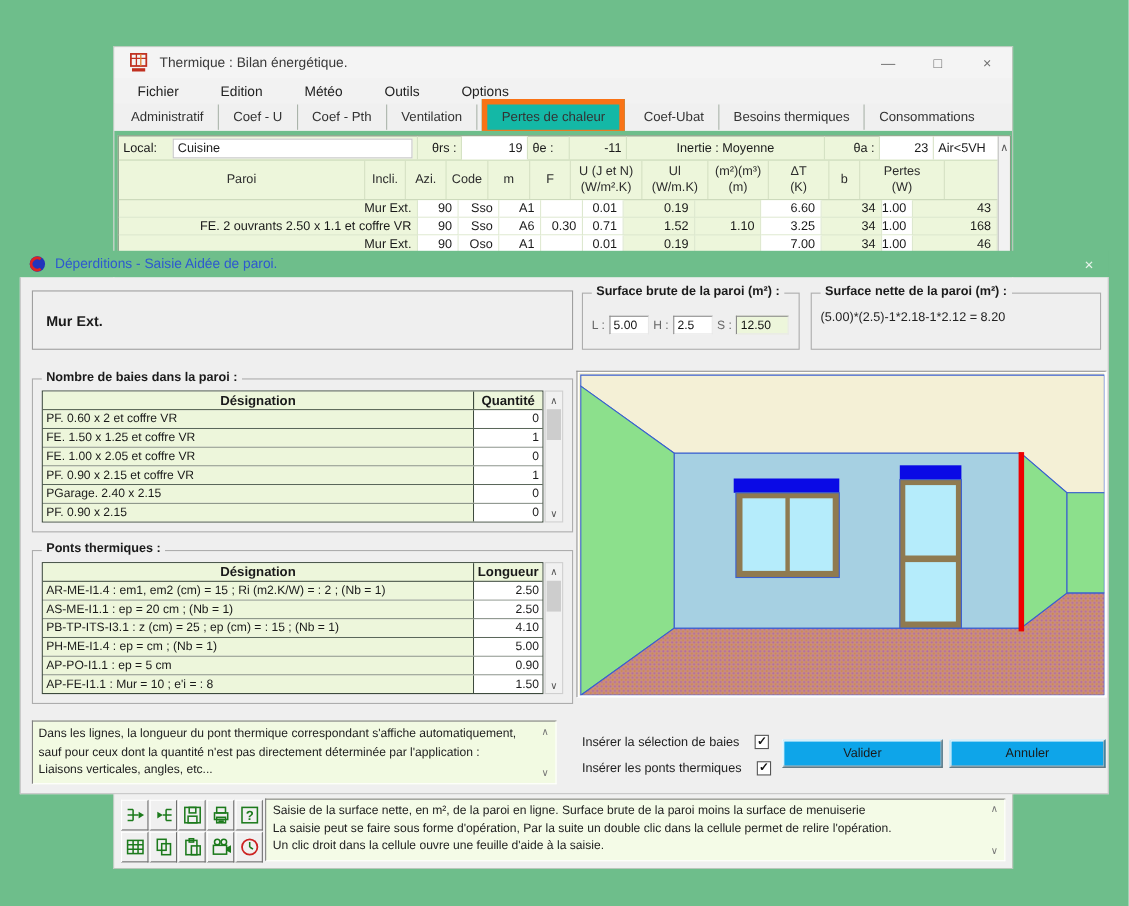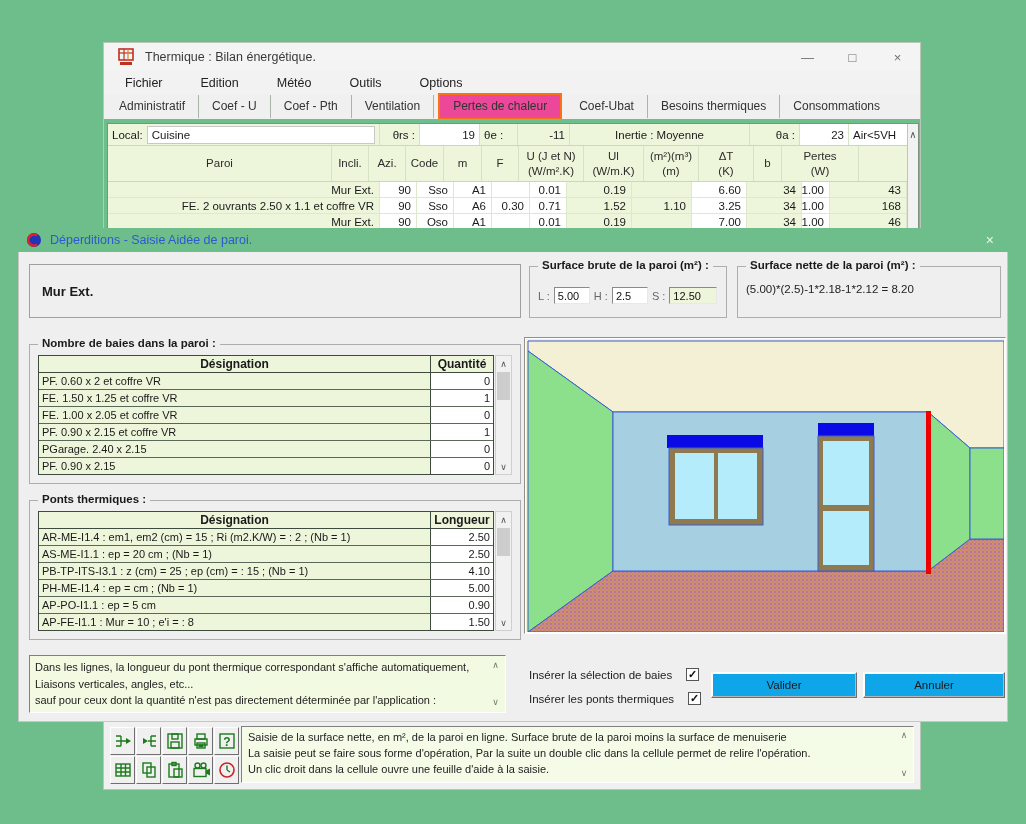--- a/index.html
+++ b/index.html
@@ -12,27 +12,27 @@
   .titlebar { height:28px; display:flex; align-items:center; padding-left:12px; background:#f4f4f4; }
   .titlebar .app-icon { width:20px; height:20px; margin-right:9px; }
   .titlebar .title { font-size:12.5px; color:#3a3a3a; }
   .win-controls { margin-left:auto; display:flex; height:100%; }
   .win-btn { width:45px; display:flex; align-items:center; justify-content:center; color:#707070; font-size:13px; }
   .menubar { height:23px; display:flex; align-items:center; padding-left:10px; gap:16px; background:#f2f2f2; }
   .menu-item { padding:3px 11px; color:#222; font-size:12.5px; }
   .tabbar { height:25px; display:flex; align-items:center; background:#f0f0f0; padding-left:2px; }
   .tab { padding:4px 13px 5px 13px; font-size:12px; color:#333; border-right:1px solid #aab4aa; white-space:nowrap; }
   .tab:last-child { border-right:none; }
-  .tab.active { border:2px solid #f97316; margin:0 4px; background:#ec4899; }
+  .tab.active { border:5px solid #f97316; margin:0 4px; background:#14b8a6; }
   .mw-content { position:absolute; left:0; top:76px; right:0; bottom:68px; background:#6ebe8b; }
 
   
   .grid-table { position:absolute; left:3px; top:4px; width:812px; border:1px solid #7e937e; background:#edf6db; font-size:11.5px; }
   .info-row { display:flex; height:22px; border-bottom:1px solid #c9d8b8; align-items:stretch; }
-  .info-cell { display:flex; align-items:center; padding:0 4px; border-right:1px solid #d5e2c4; }
+  .info-cell { display:flex; align-items:center; padding:0 4px; border-right:1px solid #d5e2c4;gap:10px; }
   .hdr-row { display:flex; height:36px; border-bottom:1px solid #c9d8b8; }
   .hdr-cell { display:flex; align-items:center; justify-content:center; text-align:center;
      border-right:1px solid #d5e2c4; white-space:pre-line; line-height:1.25; color:#2c2c2c; }
   .data-row { display:flex; height:16px; }
   .cell { border-right:1px solid #dde8cf; border-bottom:1px solid #dde8cf; padding:0 5px; display:flex; align-items:center; overflow:hidden; white-space:nowrap; }
   .cell.right { justify-content:flex-end; }
   .cell.white { background:#fff; }
   .vscroll { width:16px; background:#f2f2f2; border-left:1px solid #c2c2c2; display:flex; flex-direction:column; align-items:center; }
   .vscroll .arr { height:20px; display:flex; align-items:center; justify-content:center; width:100%; color:#555; font-size:10px; }
   .white-input { background:#fff; border:1px solid #c8c8c8; height:18px; display:flex; align-items:center; padding:0 4px; }
@@ -416,22 +416,22 @@
           <div class="arr">∧</div>
           <div class="thumb"></div>
           <div class="spacer"></div>
           <div class="arr">∨</div>
         </div>
       </div>
     </div>
 
     <div class="info-box">
       <div>Dans les lignes, la longueur du pont thermique correspondant s'affiche automatiquement,</div>
+      <div>sauf pour ceux dont la quantité n'est pas directement déterminée par l'application :</div>
       <div>Liaisons verticales, angles, etc...</div>
-      <div>sauf pour ceux dont la quantité n'est pas directement déterminée par l'application :</div>
       <div class="sb-arrows">
         <span>∧</span>
         <span>∨</span>
       </div>
     </div>
 
     <div class="illus">
       <svg viewBox="0 0 478 293" preserveAspectRatio="none">
         <defs>
           <pattern id="floorpat" width="4" height="4" patternUnits="userSpaceOnUse">

